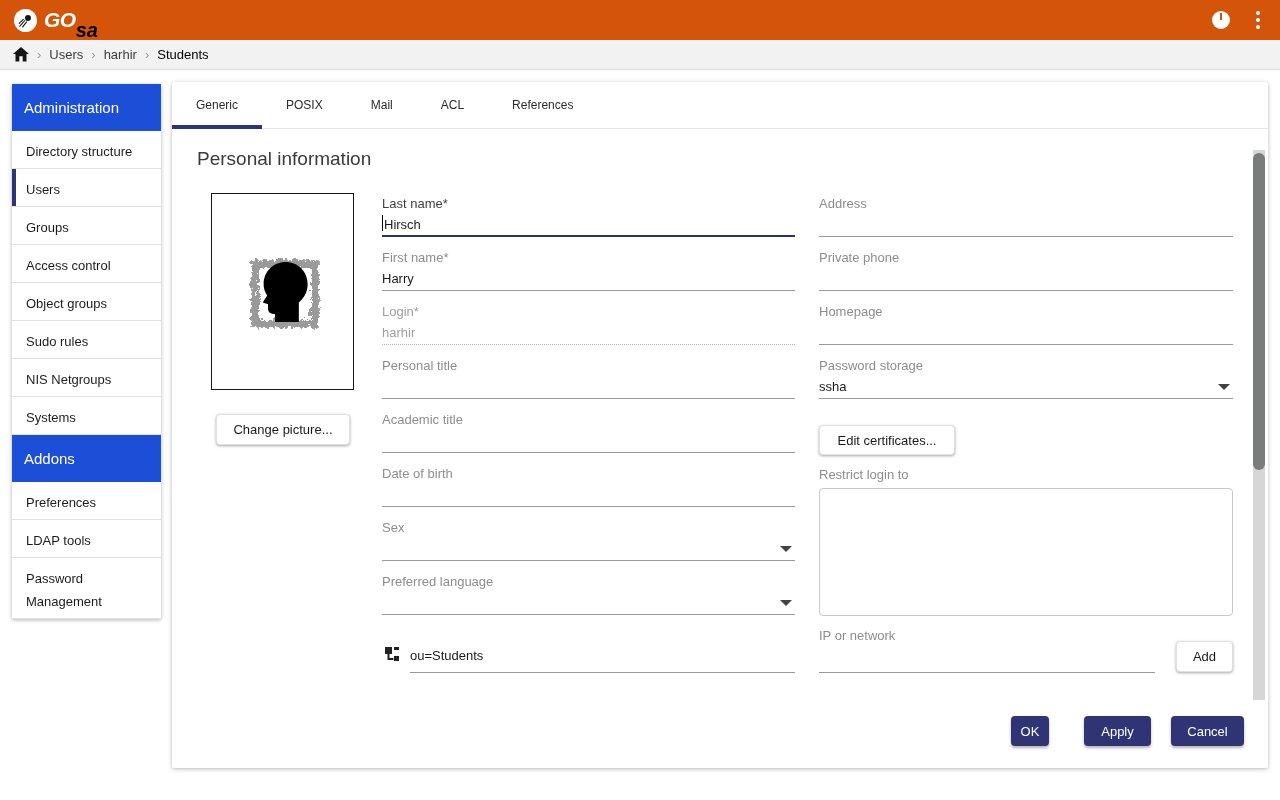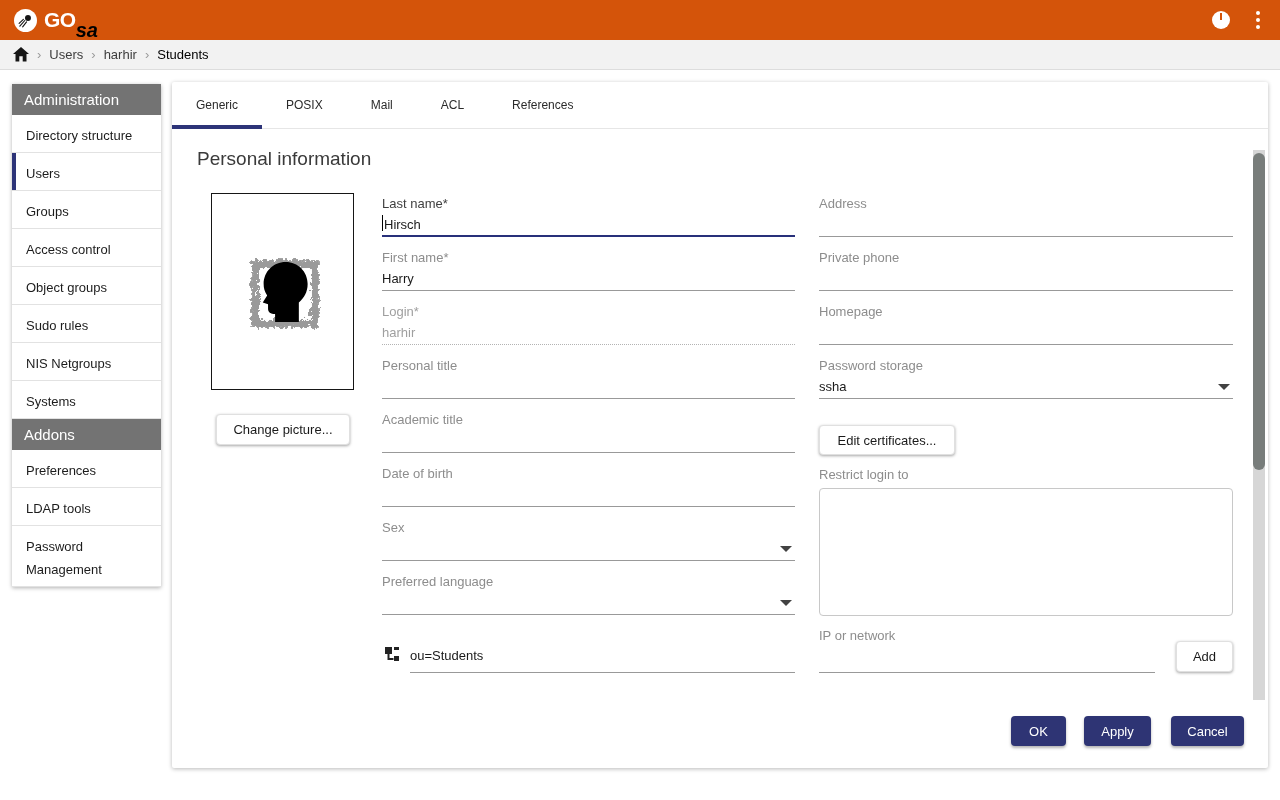--- a/index.html
+++ b/index.html
@@ -4,39 +4,39 @@
 <style>
   * { margin:0; padding:0; box-sizing:border-box; }
   html,body { width:1280px; height:800px; overflow:hidden; background:#fff;
     font-family:"Liberation Sans", sans-serif; }
 
   
   .topbar { height:40px; background:#d4540a; display:flex; align-items:center; padding:0 14px; }
   .logo-wrap { display:flex; align-items:center; gap:7px; }
   .logo-circle { width:23px; height:23px; border-radius:50%; background:#fff;
     display:flex; align-items:center; justify-content:center; }
-  .logo-text { color:#fff; font-weight:bold; font-size:21px; letter-spacing:-0.5px; }
+  .logo-text { color:#fff; font-weight:bold; font-size:21px; letter-spacing:-0.5px;font-style:italic; }
   .logo-sub { color:#000000; font-style:italic; font-weight:bold; font-size:20px; position:relative; top:10px; }
   .topbar-right { margin-left:auto; display:flex; align-items:center; gap:26px; padding-right:6px; }
   .clock-icon { width:18px; height:18px; border-radius:50%; background:#fff; position:relative; }
   .clock-icon::after { content:""; position:absolute; left:8px; top:2px; width:2px; height:7px; background:#d4540a; }
   .kebab { display:flex; flex-direction:column; gap:3px; }
   .kebab span { width:4px; height:4px; border-radius:50%; background:#fff; }
 
   
   .breadcrumb { height:30px; background:#f2f2f2; border-bottom:1px solid #ddd;
     display:flex; align-items:center; gap:8px; padding:0 13px; font-size:13px; color:#3d3d3d; }
   .crumb-sep { color:#999; font-size:13px; }
   .crumb-last { font-weight:normal; color:#000; }
   .home-icon svg { display:block; }
 
   
   .sidebar { position:absolute; left:12px; top:84px; width:149px; background:#fff;
     box-shadow:0 1px 4px rgba(0,0,0,0.3); font-size:13px; }
-  .side-header { background:#737373; color:#fff; height:31px; display:flex; align-items:center;
+  .side-header { background:#1d4ed8; color:#fff; height:47px; display:flex; align-items:center;
     padding-left:12px; font-size:15px; }
   .side-item { position:relative; padding:9px 4px 5px 14px; line-height:23px;
     border-bottom:1px solid #e2e2e2; color:#1c1c1c; cursor:pointer; }
   .side-item.selected::before { content:""; position:absolute; left:0; top:0; bottom:0; width:4px; background:#2d3478; }
 
   
   .panel { position:absolute; left:172px; top:82px; width:1096px; height:686px; background:#fff;
     border-radius:2px; box-shadow:0 1px 4px rgba(0,0,0,0.28); }
   .tabbar { height:47px; border-bottom:1px solid #e6e6e6; display:flex; }
   .tab { padding:0 24px; display:flex; align-items:center; font-size:12px; color:#2b2b2b;
@@ -83,21 +83,21 @@
   .listbox { position:absolute; left:647px; top:406px; width:414px; height:128px;
     border:1px solid #c8c8c8; border-radius:4px; background:#fff; }
   .ip-field { position:absolute; left:647px; top:547px; width:336px; }
   .ip-field .fcontrol { height:30px; }
   .add-btn { position:absolute; left:1004px; top:559px; width:57px; height:31px; }
 
   
   .btn-navy { position:absolute; top:634px; height:30px; background:#2e3474; color:#fff;
     border:0; border-radius:4px; font-size:13px; box-shadow:0 2px 3px rgba(0,0,0,0.3);
     cursor:pointer; font-family:"Liberation Sans", sans-serif; }
-  .btn-ok { left:839px; width:55px; }
+  .btn-ok { left:839px; width:38px; }
   .btn-apply { left:912px; width:67px; }
   .btn-cancel { left:999px; width:73px; }
 
   
   .scroll-track { position:absolute; left:1081px; top:68px; width:12px; height:550px; background:#d6d6d6; }
   .scroll-thumb { position:absolute; left:0; top:3px; width:12px; height:317px; background:#787d7b; border-radius:6px; }
 </style>
 </head>
 <body>
 

